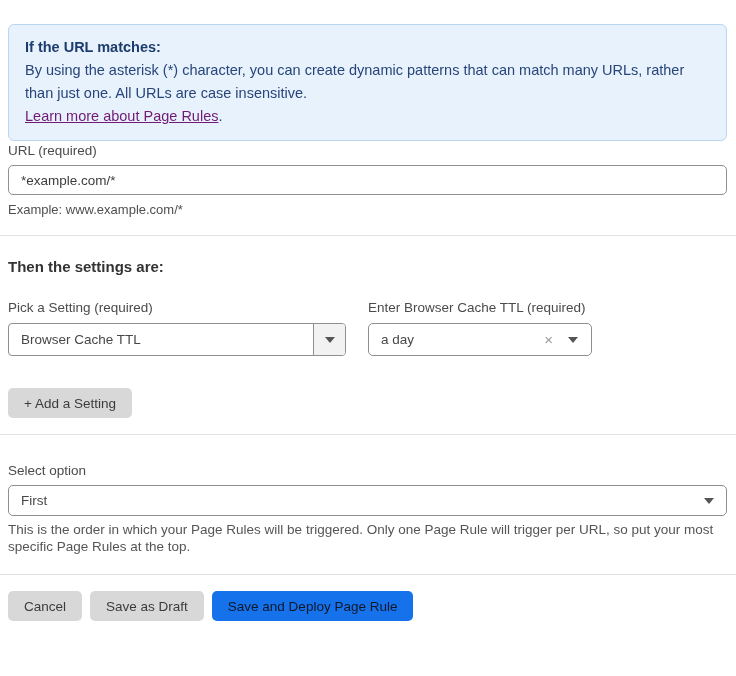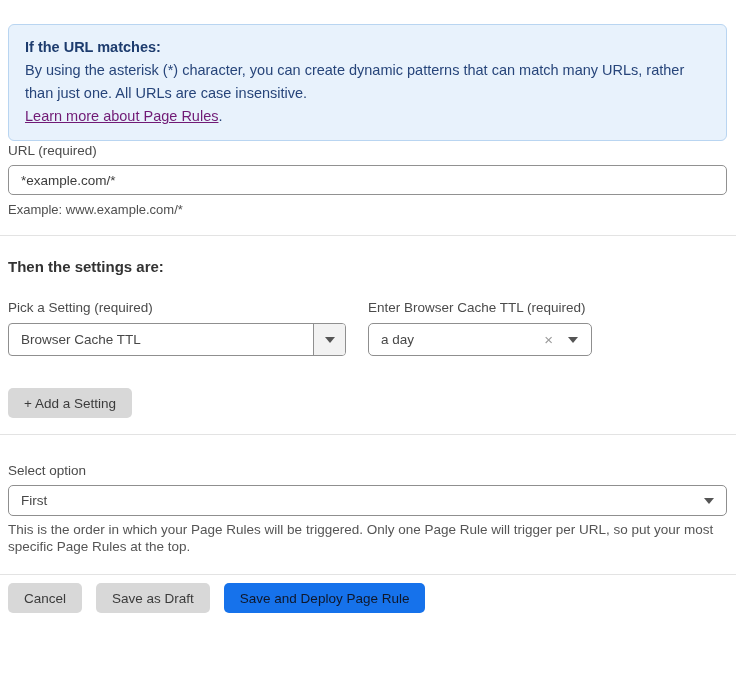--- a/index.html
+++ b/index.html
@@ -167,23 +167,23 @@
 
   .order-helper {
     margin-top: 6px;
     font-size: 13.5px;
     color: #555;
     line-height: 16.5px;
     max-width: 720px;
   }
 
   .footer-buttons {
-    margin-top: 8px;
-    display: flex;
-    gap: 14px;
+    margin-top: 16px;
+    display: flex;
+    gap: 8px;
   }
 </style>
 </head>
 <body>
 
 <div class="container">
 
 
   <div class="info-box">
     <div class="info-heading">If the URL matches:</div>

